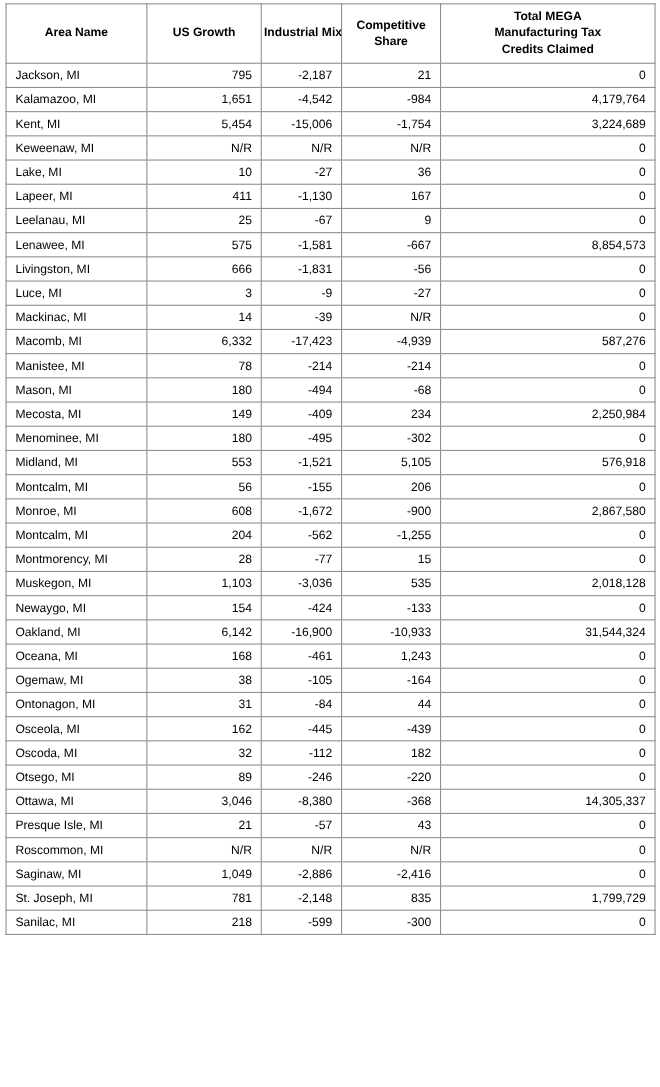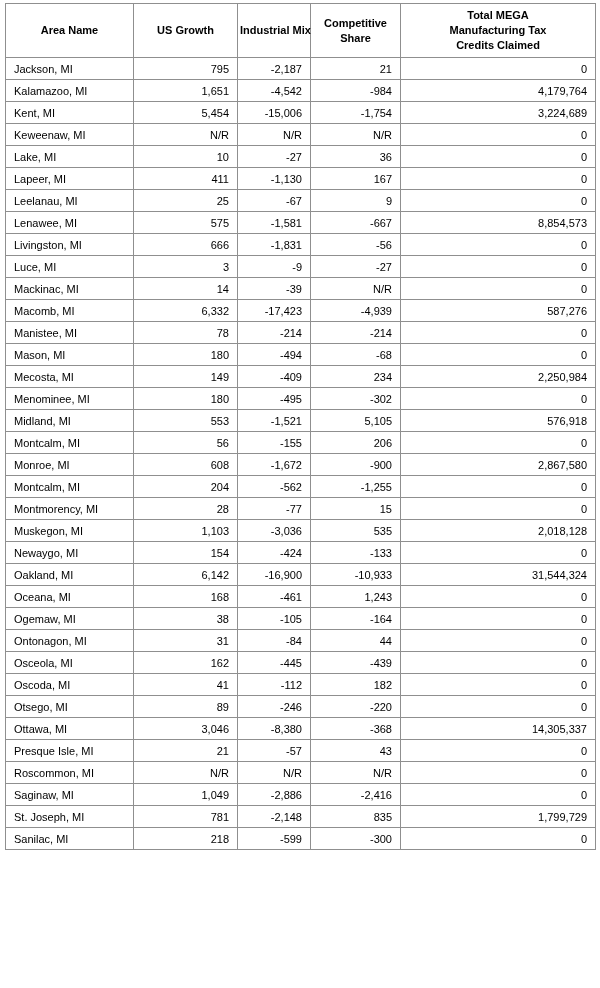--- a/index.html
+++ b/index.html
@@ -266,21 +266,21 @@
         </tr>
         <tr>
           <td class="name">Osceola, MI</td>
           <td class="num">162</td>
           <td class="num">-445</td>
           <td class="num">-439</td>
           <td class="num">0</td>
         </tr>
         <tr>
           <td class="name">Oscoda, MI</td>
-          <td class="num">41</td>
+          <td class="num">32</td>
           <td class="num">-112</td>
           <td class="num">182</td>
           <td class="num">0</td>
         </tr>
         <tr>
           <td class="name">Otsego, MI</td>
           <td class="num">89</td>
           <td class="num">-246</td>
           <td class="num">-220</td>
           <td class="num">0</td>

